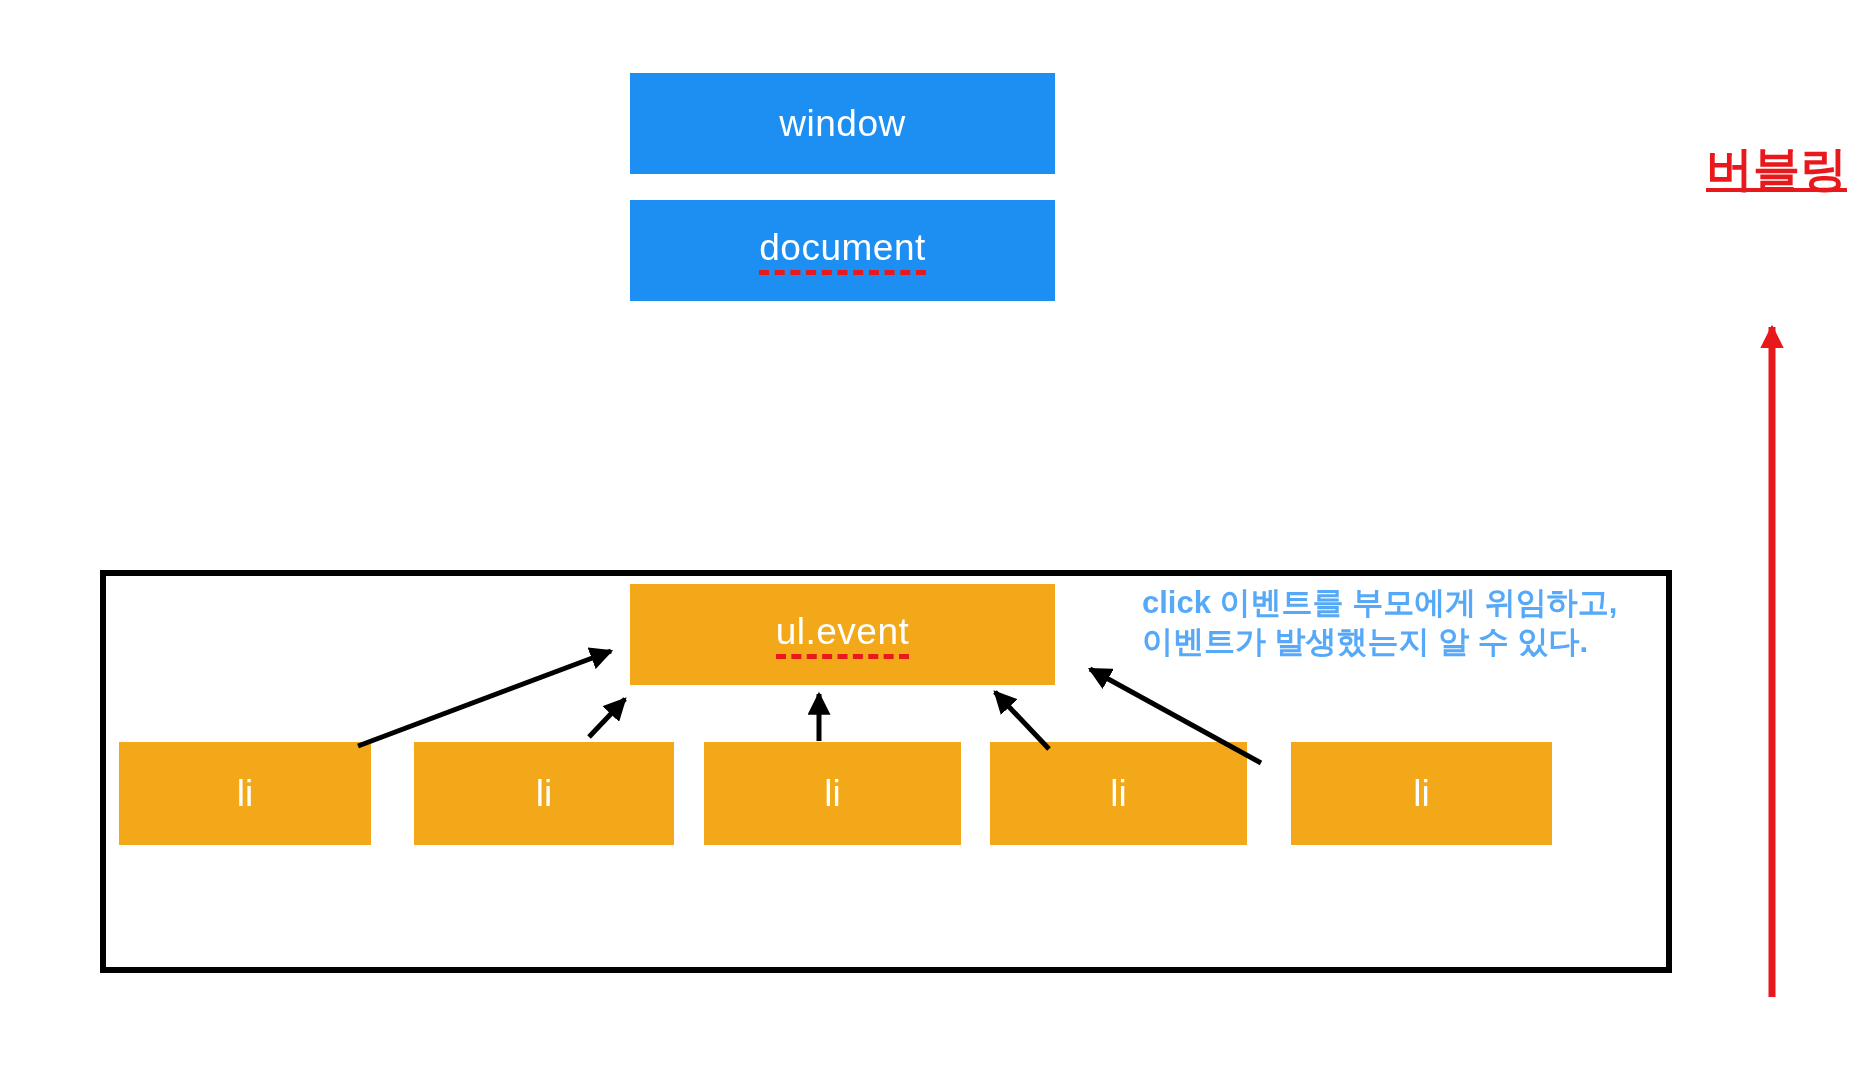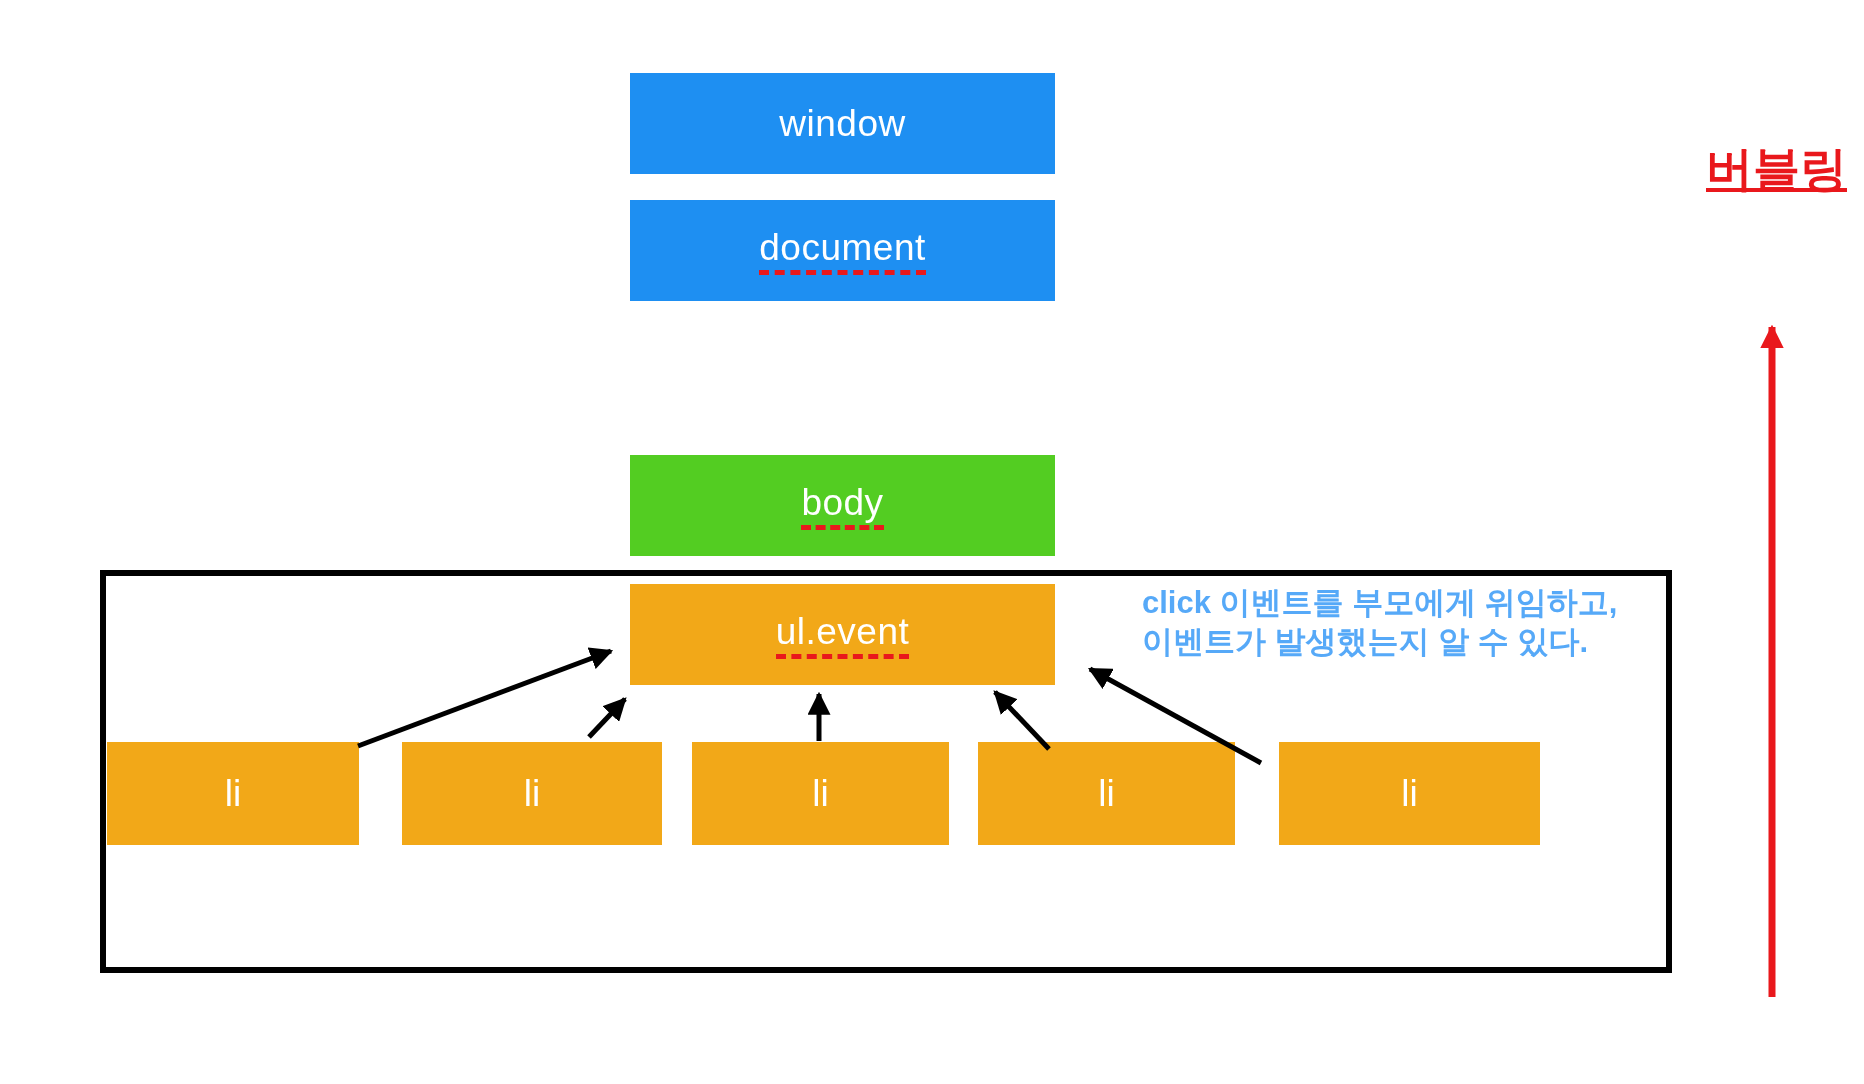--- a/index.html
+++ b/index.html
@@ -27,21 +27,21 @@
   
   .container-rect{
     position:absolute;left:100px;top:570px;width:1572px;height:403px;
     border:6px solid #000;box-sizing:border-box;background:transparent;
   }
 
   
   .li-box{
     position:absolute;top:742px;height:103px;background:var(--orange,#f2a818);
     display:flex;align-items:center;justify-content:center;
-    color:#fff;font-size:37px;font-weight:500;
+    color:#fff;font-size:37px;font-weight:500;margin-left:12px;
   }
   .li-1{left:107px;width:252px;}
   .li-2{left:402px;width:260px;}
   .li-3{left:692px;width:257px;}
   .li-4{left:978px;width:257px;}
   .li-5{left:1279px;width:261px;}
 
   
   .annotation{
     position:absolute;left:1142px;top:583px;
@@ -62,23 +62,20 @@
 
 <div class="canvas">
 
   <div class="container-rect"></div>
 
   <div class="node-box blue" style="top:73px">
     <span>window</span>
   </div>
   <div class="node-box blue" style="top:200px">
     <span class="spellcheck">document</span>
-  </div>
-  <div class="node-box green" style="top:455px">
-    <span class="spellcheck">body</span>
   </div>
   <div class="node-box orange" style="top:584px">
     <span class="spellcheck">ul.event</span>
   </div>
 
   <div class="li-box li-1">
     <span>li</span>
   </div>
   <div class="li-box li-2">
     <span>li</span>

